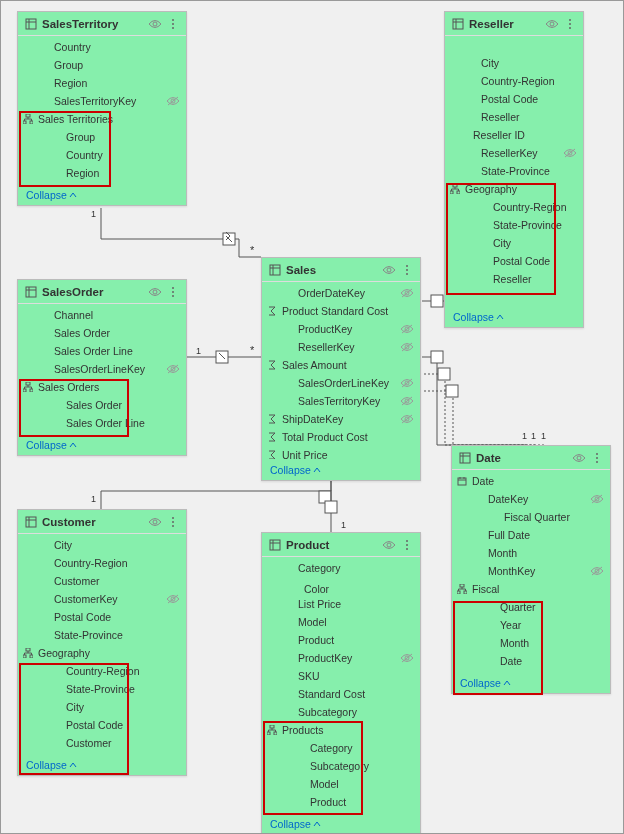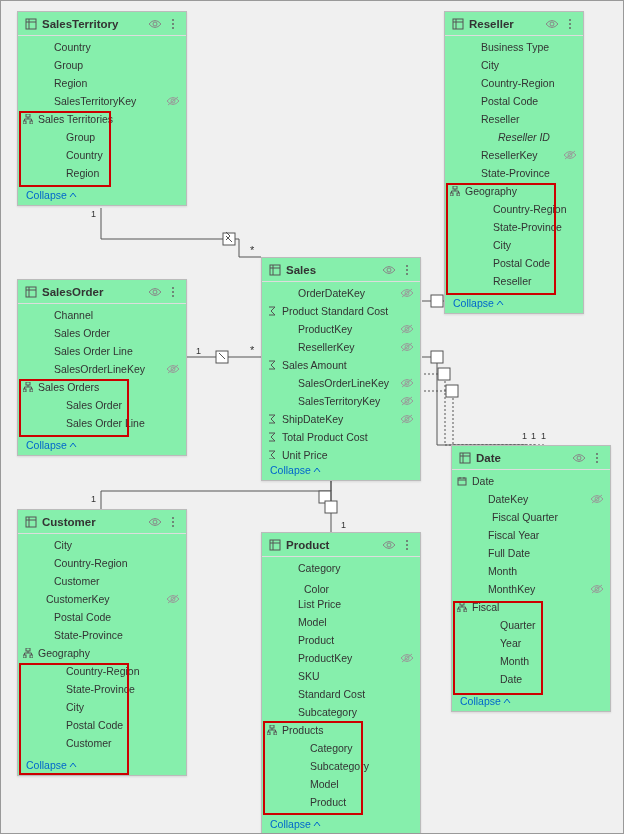--- a/index.html
+++ b/index.html
@@ -313,21 +313,21 @@
         <span class="fname">City</span>
       </div>
       <div class="field-row" style="padding-left: 20px;">
         <span class="ficon"></span>
         <span class="fname">Country-Region</span>
       </div>
       <div class="field-row" style="padding-left: 20px;">
         <span class="ficon"></span>
         <span class="fname">Customer</span>
       </div>
-      <div class="field-row" style="padding-left: 12px;">
+      <div class="field-row" style="padding-left: 20px;">
         <span class="ficon"></span>
         <span class="fname">CustomerKey</span>
         <span class="ricon">
           <svg width="14" height="10" viewBox="0 0 14 10">
             <path d="M1,5 Q7,-2 13,5 Q7,12 1,5" fill="none" stroke="#999"></path>
             <circle cx="7" cy="5" r="2" fill="none" stroke="#999"></circle>
             <line x1="2" y1="9" x2="12" y2="1" stroke="#999"></line>
           </svg>
         </span>
       </div>
@@ -603,21 +603,21 @@
       <div class="field-row indent-2">
         <span class="ficon"></span>
         <span class="fname">Product</span>
       </div>
     </div>
   <div class="collapse-link"><span>Collapse</span><svg width="8" height="8" viewBox="0 0 8 8" style="margin-left:2px">
         <path d="M1,6 L4,2 L7,6" stroke="#0066cc" fill="none"></path>
       </svg></div>
 </div>
 
-<div class="table-card" style="left:443px; top:10px; width:140px;">
+<div class="table-card" style="left:443px; top:10px; width:140px;gap:16px;">
   <div class="card-header">
     <span class="hicon">
         <svg width="12" height="12" viewBox="0 0 12 12">
           <rect x="1" y="1" width="10" height="10" fill="none" stroke="#555"></rect>
           <line x1="1" y1="4" x2="11" y2="4" stroke="#555"></line>
           <line x1="4" y1="1" x2="4" y2="11" stroke="#555"></line>
         </svg>
       </span>
     <span class="title">Reseller</span>
     <span class="hicon">
@@ -630,39 +630,35 @@
         <svg width="4" height="12" viewBox="0 0 4 12">
           <circle cx="2" cy="2" r="1" fill="#666"></circle>
           <circle cx="2" cy="6" r="1" fill="#666"></circle>
           <circle cx="2" cy="10" r="1" fill="#666"></circle>
         </svg>
       </span>
   </div>
   <div class="field-list">
       <div class="field-row" style="padding-left: 20px;">
         <span class="ficon"></span>
-        <span class="fname">Business Type</span>
-      </div>
-      <div class="field-row" style="padding-left: 20px;">
-        <span class="ficon"></span>
         <span class="fname">City</span>
       </div>
       <div class="field-row" style="padding-left: 20px;">
         <span class="ficon"></span>
         <span class="fname">Country-Region</span>
       </div>
       <div class="field-row" style="padding-left: 20px;">
         <span class="ficon"></span>
         <span class="fname">Postal Code</span>
       </div>
       <div class="field-row" style="padding-left: 20px;">
         <span class="ficon"></span>
         <span class="fname">Reseller</span>
       </div>
-      <div class="field-row" style="padding-left: 37px; font-style: italic;">
+      <div class="field-row" style="padding-left: 12px;">
         <span class="ficon"></span>
         <span class="fname">Reseller ID</span>
       </div>
       <div class="field-row" style="padding-left: 20px;">
         <span class="ficon"></span>
         <span class="fname">ResellerKey</span>
         <span class="ricon">
           <svg width="14" height="10" viewBox="0 0 14 10">
             <path d="M1,5 Q7,-2 13,5 Q7,12 1,5" fill="none" stroke="#999"></path>
             <circle cx="7" cy="5" r="2" fill="none" stroke="#999"></circle>
@@ -751,27 +747,23 @@
         <span class="ficon"></span>
         <span class="fname">DateKey</span>
         <span class="ricon">
           <svg width="14" height="10" viewBox="0 0 14 10">
             <path d="M1,5 Q7,-2 13,5 Q7,12 1,5" fill="none" stroke="#999"></path>
             <circle cx="7" cy="5" r="2" fill="none" stroke="#999"></circle>
             <line x1="2" y1="9" x2="12" y2="1" stroke="#999"></line>
           </svg>
         </span>
       </div>
-      <div class="field-row" style="padding-left: 24px; align-items: center;">
+      <div class="field-row" style="padding-left: 36px; align-items: center;">
         <span class="ficon"></span>
         <span class="fname">Fiscal Quarter</span>
-      </div>
-      <div class="field-row" style="padding-left: 20px;">
-        <span class="ficon"></span>
-        <span class="fname">Fiscal Year</span>
       </div>
       <div class="field-row" style="padding-left: 20px;">
         <span class="ficon"></span>
         <span class="fname">Full Date</span>
       </div>
       <div class="field-row" style="padding-left: 20px;">
         <span class="ficon"></span>
         <span class="fname">Month</span>
       </div>
       <div class="field-row" style="padding-left: 20px;">

